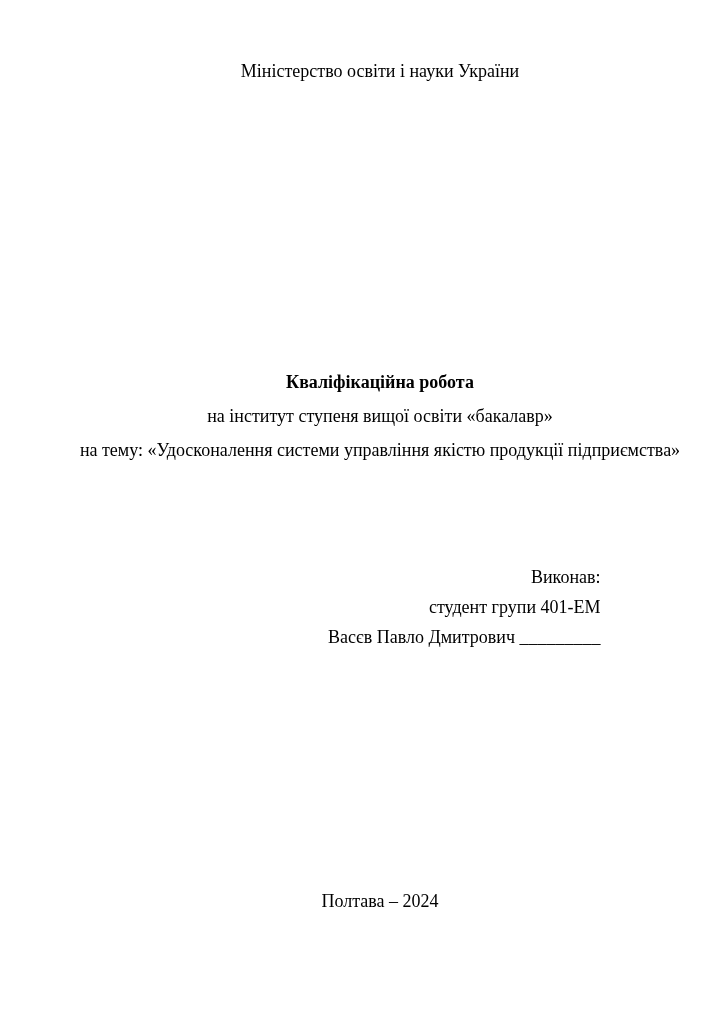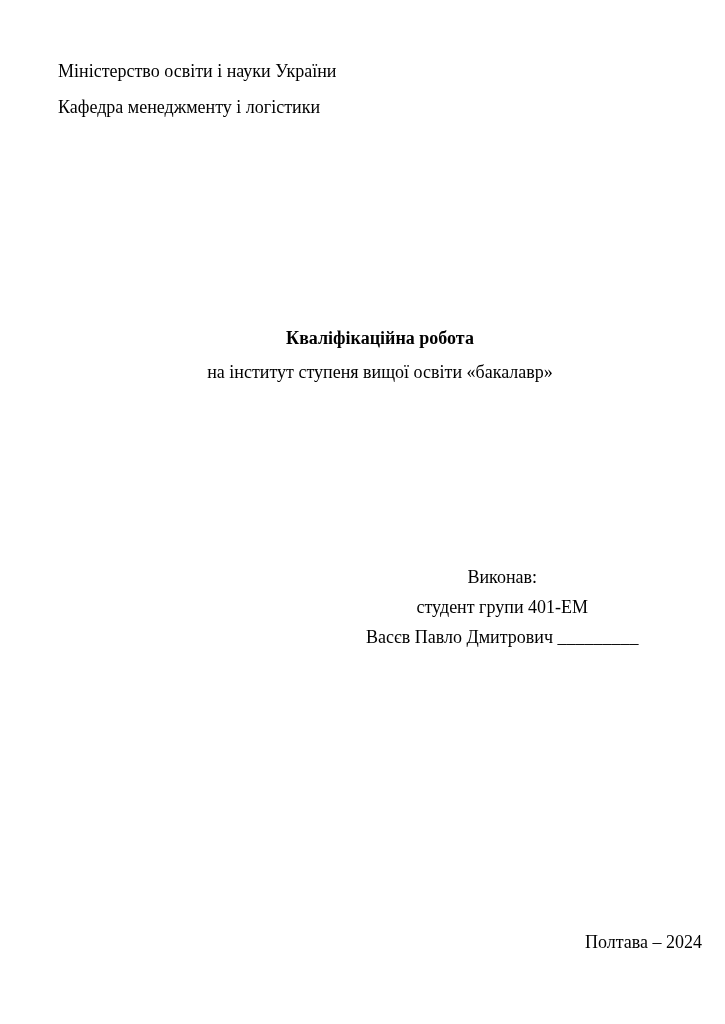--- a/index.html
+++ b/index.html
@@ -15,66 +15,68 @@
     font-family: "Liberation Serif", "DejaVu Serif", serif;
     font-size: 18px;
     color: #000000;
     overflow: hidden;
   }
   .header-block {
     position: absolute;
     top: 53px;
     left: 58px;
     width: 644px;
+    text-align: center;
     line-height: 36px;
     white-space: nowrap;
   }
   .title-block {
     position: absolute;
     top: 321px;
     left: 58px;
     width: 644px;
     text-align: center;
     line-height: 34px;
     white-space: nowrap;
   }
   .title-heading {
     font-weight: bold;
+    margin-top: 44px;
   }
   .sig-block {
     position: absolute;
-    left: 366px;
+    left: 328px;
     line-height: 30px;
-    text-align: center;
+    text-align: right;
     white-space: nowrap;
   }
   .executor-block { top: 562px; }
   .supervisor-block { top: 681px; }
   .footer-block {
     position: absolute;
-    top: 927px;
+    top: 886px;
     left: 58px;
     width: 644px;
-    text-align: right;
+    text-align: center;
     line-height: 30px;
   }
 </style>
 </head>
 <body>
 
 <div class="page">
 
   <div class="header-block">
     <div>Міністерство освіти і науки України</div>
-    <div>Кафедра менеджменту і логістики</div>
   </div>
 
   <div class="title-block">
     <div class="title-heading">Кваліфікаційна робота</div>
     <div>на інститут ступеня вищої освіти «бакалавр»</div>
+    <div>на тему: «Удосконалення системи управління якістю продукції підприємства»</div>
   </div>
 
   <div class="sig-block executor-block">
     <div>Виконав:</div>
     <div>студент групи 401-ЕМ</div>
     <div>Васєв Павло Дмитрович _________</div>
   </div>
 
 
   <div class="footer-block">

